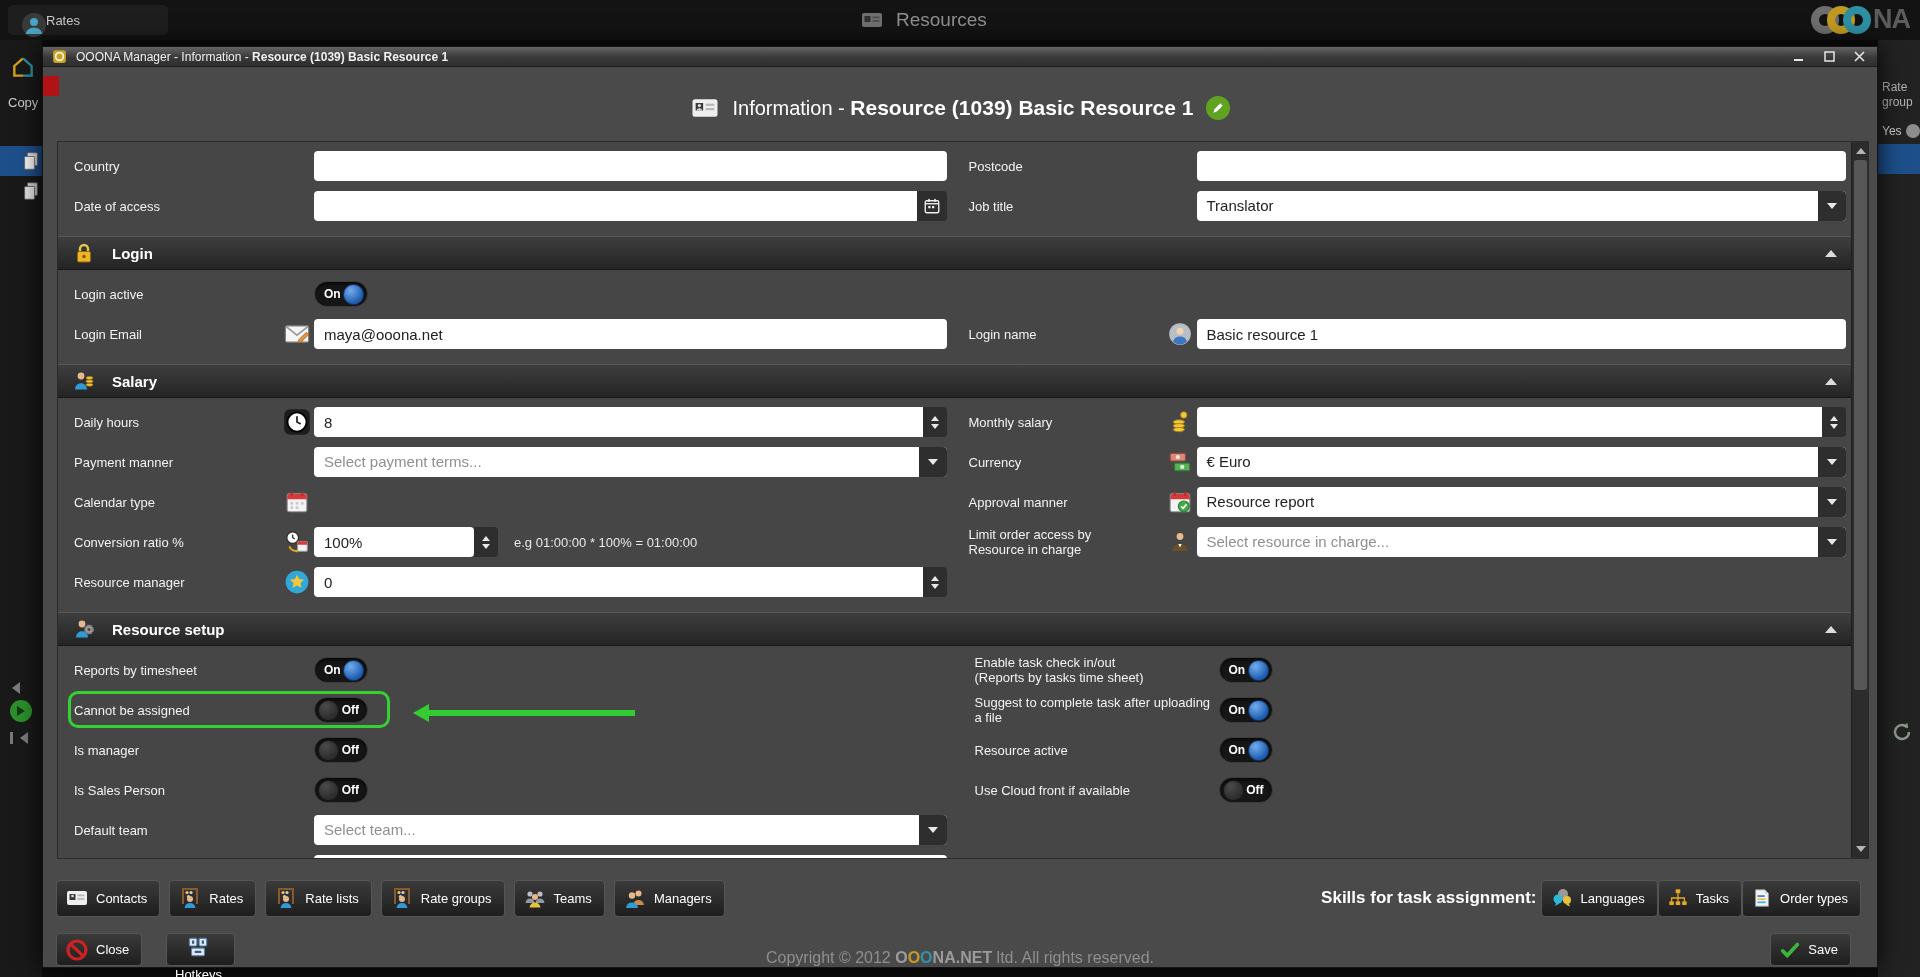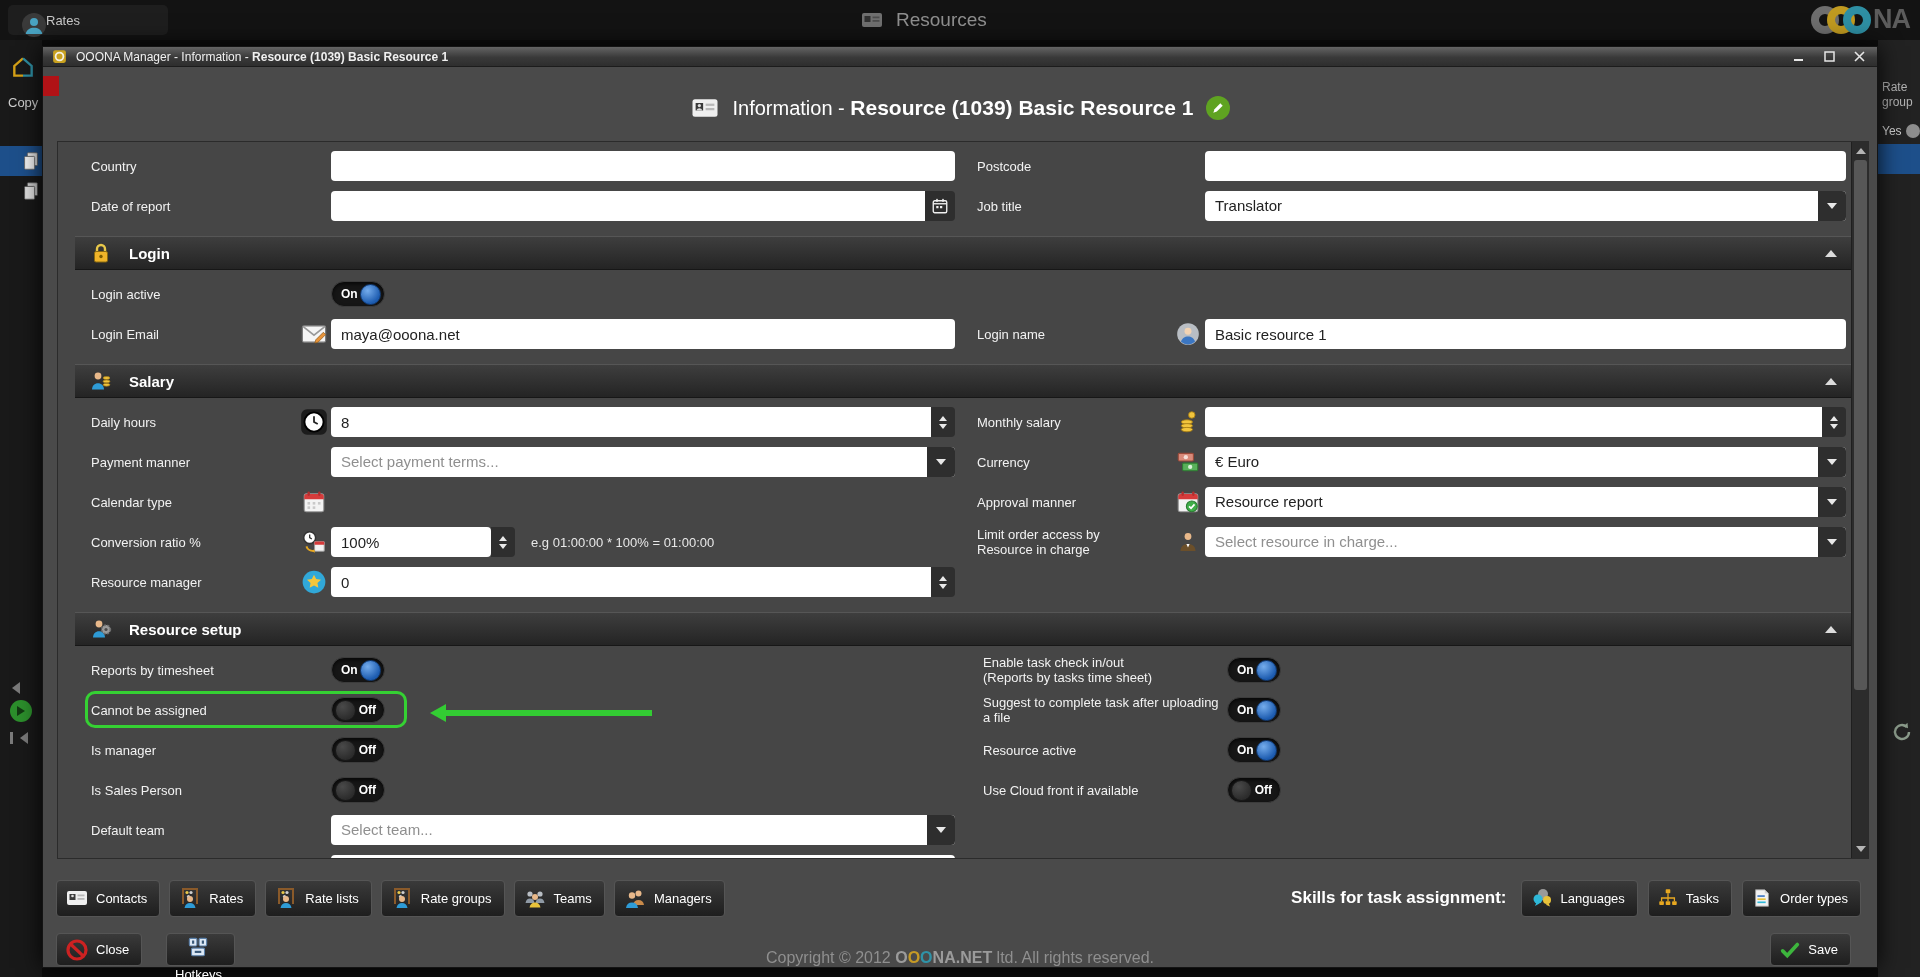--- a/index.html
+++ b/index.html
@@ -40,21 +40,21 @@
   .winbtns { margin-left:auto; display:flex; gap:10px; align-items:center; }
   .winbtn { width:20px; height:16px; display:flex; align-items:center; justify-content:center; cursor:pointer; }
   .alert-chip { position:absolute; left:0; top:29px; width:16px; height:20px; background:#b11216; }
   .mheader { position:absolute; left:0; top:28px; width:100%; height:66px; display:flex; align-items:center; justify-content:center; gap:12px; }
   .mheader .htxt { color:#fff; font-size:20px; }
   .mheader .htxt b { font-size:21px; }
   .badge { width:24px; height:24px; border-radius:50%; background:#5fa321; display:flex; align-items:center; justify-content:center; }
 
   
   .form-wrap { position:absolute; left:14px; top:94px; width:1812px; height:718px; background:#464646; border:1px solid #2b2b2b; overflow:hidden; }
-  .form-content { position:absolute; left:17px; top:0; right:17px; }
+  .form-content { position:absolute; left:0; top:0; right:17px; }
   .frow { display:flex; height:40px; align-items:center; }
   .frow.first { margin-top:4px; }
   .half { width:50%; display:flex; align-items:center; height:100%; padding-left:16px; }
   .half.rhalf { padding-left:14px; }
   .flabel { width:206px; color:#f2f2f2; font-size:13px; flex:none; line-height:15px; }
   .rhalf .flabel { width:194px; }
   .ficon { width:34px; flex:none; display:flex; align-items:center; justify-content:center; }
   .ffield { flex:1; display:flex; align-items:center; margin-right:8px; height:30px; }
   .rhalf .ffield { margin-right:5px; }
   .tinput { flex:1; height:30px; border:none; border-radius:4px; padding:0 10px; font-size:15px; color:#222; background:#fff; font-family:"Liberation Sans",sans-serif; outline:none; }
@@ -99,21 +99,21 @@
   .sb-btn { position:absolute; left:0; width:17px; height:16px; display:flex; align-items:center; justify-content:center; cursor:pointer; }
   .sb-up { top:0; } .sb-down { bottom:0; }
   .sb-tri-up { border:5px solid transparent; border-bottom:6px solid #b5b5b5; margin-bottom:3px; }
   .sb-tri-down { border:5px solid transparent; border-top:6px solid #b5b5b5; margin-top:3px; }
   .sb-thumb { position:absolute; left:2px; top:18px; width:13px; height:530px; background:#575757; border-radius:3px; cursor:pointer; }
 
   
   .tabbar { position:absolute; left:13px; right:16px; top:832px; height:38px; display:flex; align-items:center; justify-content:space-between; }
   .tabs { display:flex; gap:9px; }
   .tabbtn, .skillbtn, .fbtn { display:flex; align-items:center; gap:7px; height:37px; padding:0 12px 0 8px; background:linear-gradient(#3a3a3a,#1e1e1e); border:1px solid #555; border-radius:4px; color:#fff; font-size:13px; cursor:pointer; }
-  .skills { display:flex; align-items:center; gap:10px; }
+  .skills { display:flex; align-items:center; }
   .skills-label { color:#fff; font-size:17px; font-weight:bold; margin-right:4px; }
   .footerbar { position:absolute; left:0; right:0; top:886px; height:36px; }
   .fbtn { position:absolute; height:33px; }
   .fbtn.close { left:13px; top:0; }
   .fbtn.hotkeys { left:123px; top:0;flex-direction:column; }
   .fbtn.save { right:26px; top:0; }
   .copyright { position:absolute; bottom:0; width:100%; text-align:center; font-size:16px; color:#8f8f8f; }
   .copyright b { font-weight:bold; }
 
   svg { display:block; }
@@ -271,21 +271,21 @@
             <div class="flabel">Postcode</div>
             <div class="ficon"></div>
             <div class="ffield">
                 <input class="tinput" value="" style="">
               </div>
           </div>
         </div>
 
         <div class="frow">
           <div class="half">
-            <div class="flabel">Date of report</div>
+            <div class="flabel">Date of access</div>
             <div class="ficon"></div>
             <div class="ffield">
               <input class="tinput" style="border-radius: 4px 0px 0px 4px;" value="">
               <span class="cal-btn">
                 <svg viewBox="0 0 24 24" width="18" height="18">
                     <rect x="3" y="5" width="18" height="16" rx="2" fill="none" stroke="#f0f0f0" stroke-width="1.8"></rect>
                     <path d="M3 9h18" stroke="#f0f0f0" stroke-width="1.8"></path>
                     <rect x="7" y="2.5" width="2" height="4" fill="#f0f0f0"></rect>
                     <rect x="15" y="2.5" width="2" height="4" fill="#f0f0f0"></rect>
                     <rect x="7" y="12" width="3" height="3" fill="#f0f0f0"></rect>

